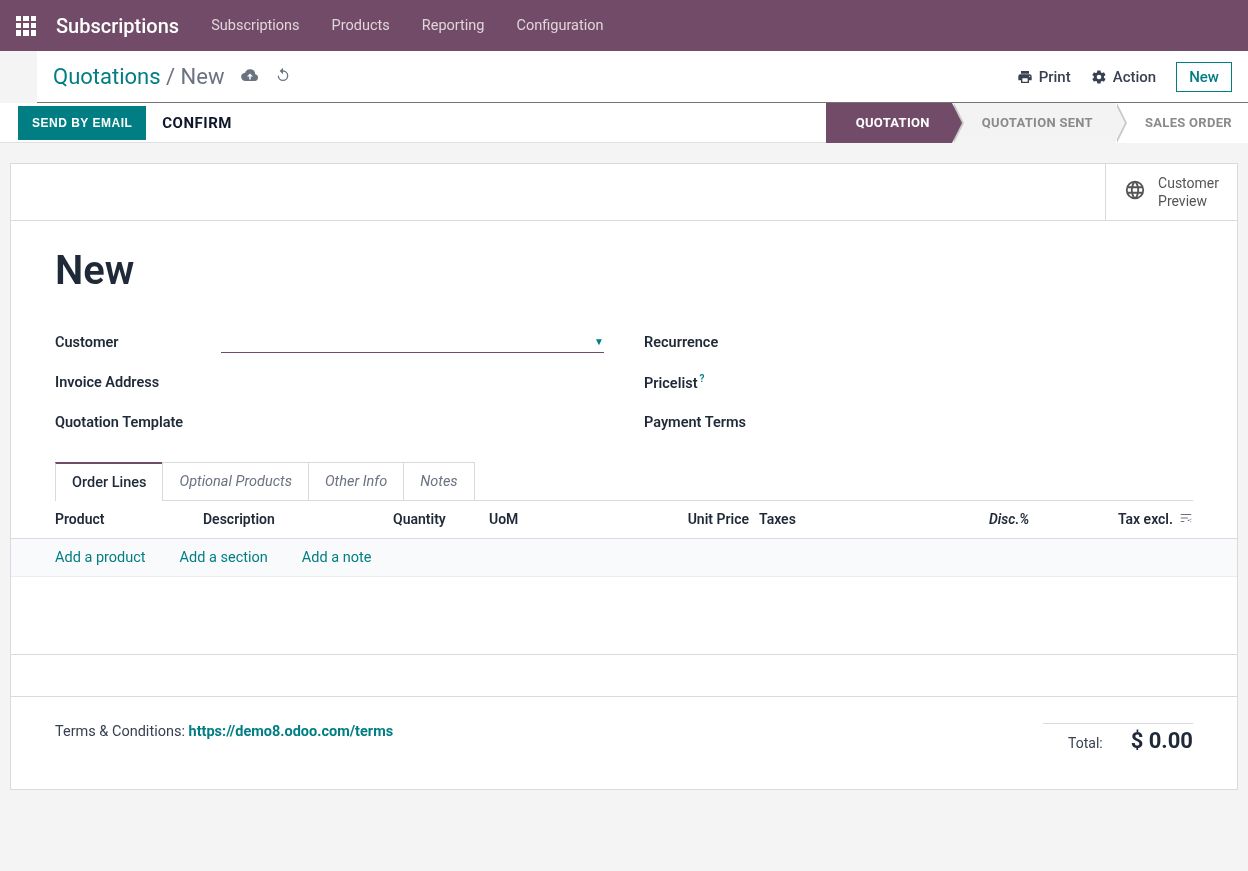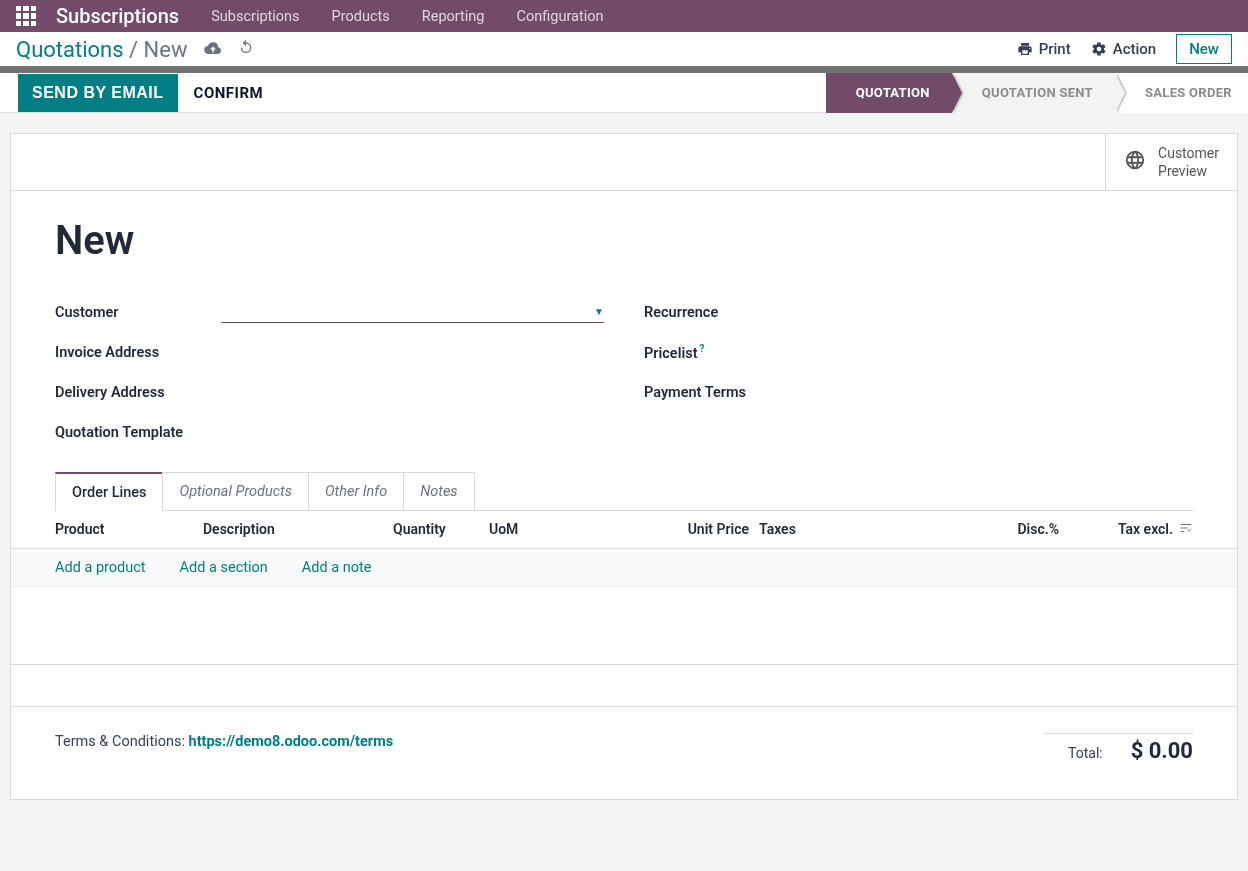--- a/index.html
+++ b/index.html
@@ -1,36 +1,36 @@
 <!DOCTYPE html>
 <html><head>
 <meta charset="utf-8">
 <style>
   * { box-sizing: border-box; margin: 0; padding: 0; }
   body { font-family: -apple-system, BlinkMacSystemFont, "Segoe UI", Roboto, sans-serif; background: #f4f4f4; color: #374151; }
   
-  .top-nav { background: #714b67; height: 32px; display: flex; align-items: center; padding: 0 16px; color: #e0d5db; }
+  .top-nav { background: #714b67; height: 51px; display: flex; align-items: center; padding: 0 16px; color: #e0d5db; }
   .apps-icon { width: 20px; height: 20px; display: grid; grid-template-columns: repeat(3, 1fr); grid-template-rows: repeat(3, 1fr); gap: 2px; margin-right: 20px; cursor: pointer; }
   .apps-icon span { background: #fff; }
   .app-name { color: #fff; font-size: 20px; font-weight: 500; margin-right: 32px; }
   .nav-items { display: flex; gap: 32px; }
   .nav-item { color: #e0d5db; font-size: 14.5px; cursor: pointer; }
 
-  .breadcrumb-bar { background: #fff; height: 41px; display: flex; align-items: center; justify-content: space-between; padding: 0 16px; border-bottom: 7px solid #737373; }
+  .breadcrumb-bar { background: #fff; height: 52px; display: flex; align-items: center; justify-content: space-between; padding: 0 16px; border-bottom: 1px solid #737373; margin-left: 37px; }
   .breadcrumb-left { display: flex; align-items: center; gap: 16px; }
   .breadcrumb-text { font-size: 22px; color: #6b7280; }
   .breadcrumb-text a { color: #017e84; text-decoration: none; }
   .bc-icon { color: #6b7280; cursor: pointer; font-size: 16px; }
   .breadcrumb-right { display: flex; align-items: center; gap: 20px; }
   .br-btn { display: flex; align-items: center; gap: 6px; color: #374151; font-size: 15px; cursor: pointer; font-weight: 500; }
   .new-btn { border: 1px solid #017e84; color: #017e84; padding: 5px 12px; font-size: 15px; cursor: pointer; font-weight: 500; }
 
   .action-bar { background: #fff; height: 40px; display: flex; align-items: center; justify-content: space-between; padding: 0 0 0 18px; border-bottom: 1px solid #dee2e6; }
   .action-left { display: flex; align-items: center; gap: 16px; }
-  .send-email-btn { background: #017e84; color: #fff; border: none; padding: 10px 14px; font-size: 16px; font-weight: 700; letter-spacing: 0.5px; cursor: pointer; }
+  .send-email-btn { background: #017e84; color: #fff; border: none; padding: 10px 14px; font-size: 12px; font-weight: 700; letter-spacing: 0.5px; cursor: pointer; }
   .confirm-btn { color: #0f172a; font-size: 15px; font-weight: 700; cursor: pointer; letter-spacing: 0.5px; }
   .stages { display: flex; height: 40px; padding-left: 43px; }
   .stage { position: relative; padding: 0 22px 0 30px; display: flex; align-items: center; font-size: 13px; font-weight: 700; letter-spacing: 0.3px; background: #f3f3f3; color: #8b8b8b; cursor: pointer; }
   .stage::after { content: ''; position: absolute; right: -10px; top: 0; width: 0; height: 0; border-top: 20px solid transparent; border-bottom: 20px solid transparent; border-left: 10px solid #f3f3f3; z-index: 2; }
   .stage::before { content: ''; position: absolute; right: -12px; top: 0; width: 0; height: 0; border-top: 20px solid transparent; border-bottom: 20px solid transparent; border-left: 10px solid #c9c9c9; z-index: 1; }
   .stage.active { background: #714b67; color: #fff; }
   .stage.active::after { border-left-color: #714b67; }
   .stage:last-child { padding-right: 16px; background: #fff; }
   .stage:last-child::after, .stage:last-child::before { display: none; }
 
@@ -65,21 +65,21 @@
   .grid-body-row { display: flex; padding: 10px 44px; font-size: 14.5px; border-bottom: 1px solid #eaecee; gap: 34px; background: #f9fafb; }
   .action-link { color: #017e84; cursor: pointer; }
   .spacer-row { height: 78px; border-bottom: 1px solid #d8dadd; background: #fff; }
   .last-spacer { height: 42px; border-bottom: 1px solid #d8dadd; background: #fff; }
   .col-product { flex: 0 0 148px; }
   .col-desc { flex: 0 0 190px; }
   .col-qty { flex: 0 0 96px; text-align: left; }
   .col-uom { flex: 0 0 180px; }
   .col-price { flex: 0 0 80px; text-align: right; }
   .col-taxes { flex: 0 0 240px; padding-left: 10px; }
-  .col-disc { flex: 0 0 70px; text-align: right; }
+  .col-disc { flex: 0 0 70px; text-align: left; font-style: italic; }
   .col-taxexcl { flex: 1; text-align: right; }
   .col-gear { flex: 0 0 20px; text-align: right; color: #6b7280; cursor: pointer; }
 
   .footer-row { display: flex; justify-content: space-between; align-items: flex-start; padding-top: 26px; }
   .terms { font-size: 14.5px; color: #374151; }
   .terms a { color: #017e84; text-decoration: none; font-weight: bold; }
   .total-box { text-align: right; padding-top: 4px; border-top: 1px solid #d8dadd; min-width: 150px; }
   .total-label { font-size: 14px; color: #374151; margin-right: 24px; }
   .total-val { font-size: 22px; font-weight: 700; color: #1f2937; }
 </style>
@@ -179,24 +179,20 @@
             <div class="field-label">Customer</div>
             <div class="field-value">
               <div class="dropdown-input">
                 <input type="text" style="">
                 <span class="caret">▼</span>
               </div>
             </div>
           </div>
           <div class="field-row">
             <div class="field-label">Invoice Address</div>
-            <div class="field-value"></div>
-          </div>
-          <div class="field-row">
-            <div class="field-label">Delivery Address</div>
             <div class="field-value"></div>
           </div>
           <div class="field-row">
             <div class="field-label">Quotation Template</div>
             <div class="field-value"></div>
           </div>
         </div>
         <div class="col">
           <div class="field-row">
             <div class="field-label">Recurrence</div>

